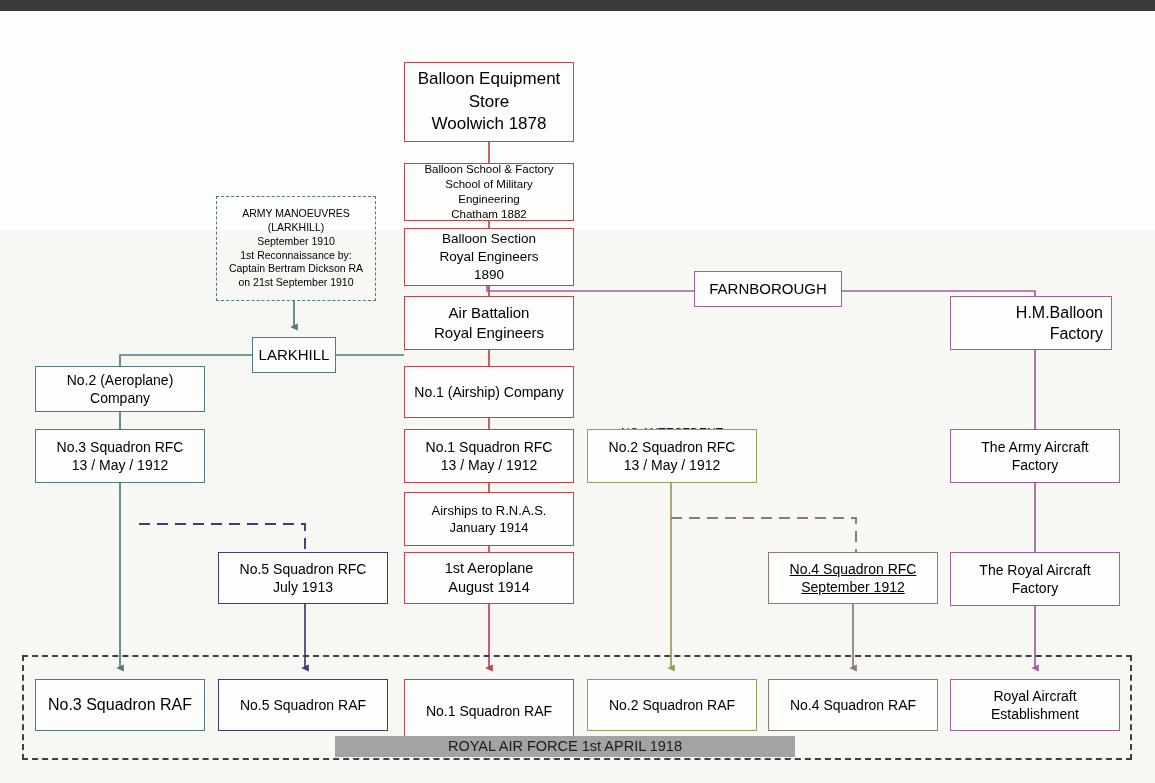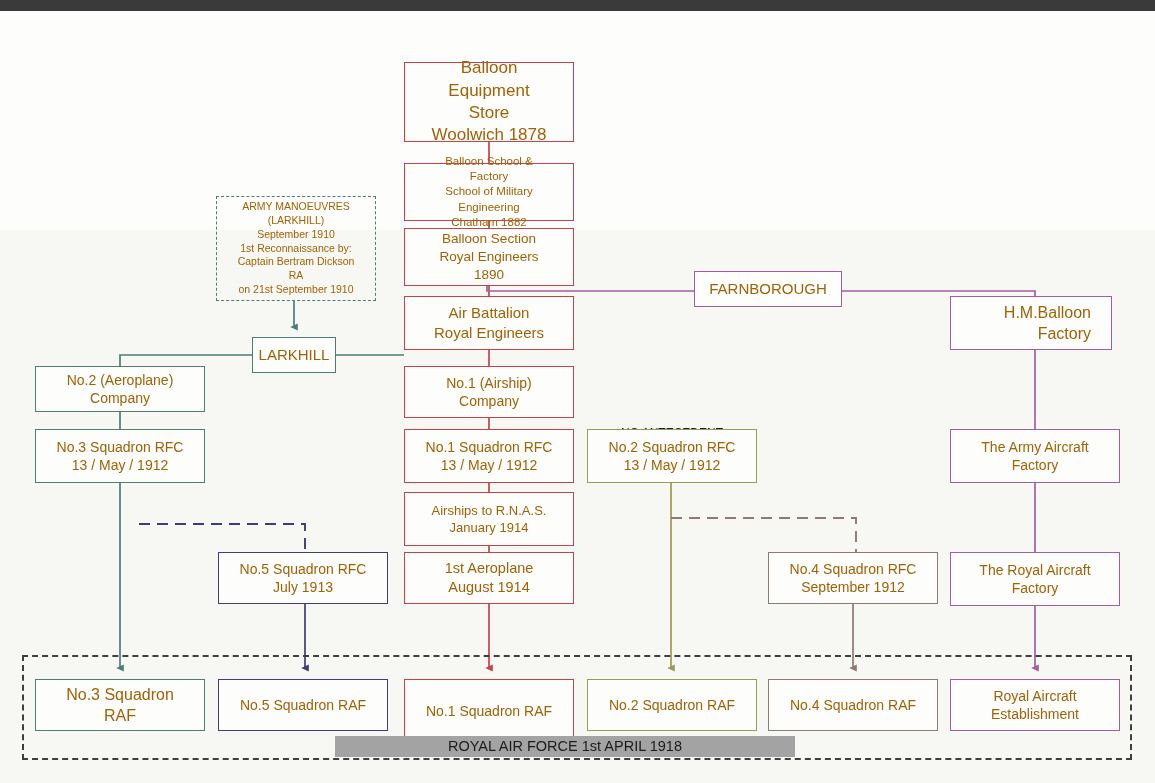--- a/index.html
+++ b/index.html
@@ -44,23 +44,23 @@
   }
   .node {
     position: absolute;
     box-sizing: border-box;
     border: 1.6px solid #999;
     background: #fdfdfc;
     display: flex;
     align-items: center;
     justify-content: center;
     text-align: center;
-    color: #a16207;
+    color: #000000;
     line-height: 1.32;
-    padding: 2px 20px;
+    padding: 2px 8px;
     white-space: pre-line;
   }
   .node.dashed {
     border-style: dashed;
     border-width: 1.7px;
     background: transparent;
   }
   .freetext {
     position: absolute;
     color: #1b1b1b;
@@ -187,21 +187,21 @@
 13 / May / 1912</div>
 
   <div class="node" style="left:218px; top:552px; width:170px; height:52px; border-color:#3d3d79; font-size:14px;">No.5 Squadron RFC
 July  1913</div>
 
   <div class="freetext" style="left:587px; top:426px; width:170px; font-size:12px;text-align:center;">NO ANTECEDENT</div>
 
   <div class="node" style="left:587px; top:429px; width:170px; height:54px; border-color:#9a9a56; font-size:14px;">No.2 Squadron RFC
 13 / May / 1912</div>
 
-  <div class="node" style="left:768px; top:552px; width:170px; height:52px; border-color:#8d7a70; font-size:14px;">No.4 Squadron RFC
+  <div class="node" style="left:768px; top:552px; width:170px; height:52px; border-color:#8d7a70; font-size:14px;text-decoration:underline;">No.4 Squadron RFC
 September 1912</div>
 
   <div class="node" style="left:694px; top:271px; width:148px; height:36px; border-color:#a15fa0; font-size:15px;">FARNBOROUGH</div>
 
   <div class="node" style="left:950px; top:296px; width:162px; height:54px; border-color:#a15fa0; font-size:16px;text-align:right;">H.M.Balloon Factory</div>
 
   <div class="node" style="left:950px; top:429px; width:170px; height:54px; border-color:#a15fa0; font-size:14px;">The Army Aircraft
 Factory</div>
 
   <div class="node" style="left:950px; top:552px; width:170px; height:54px; border-color:#a15fa0; font-size:14px;">The Royal Aircraft

